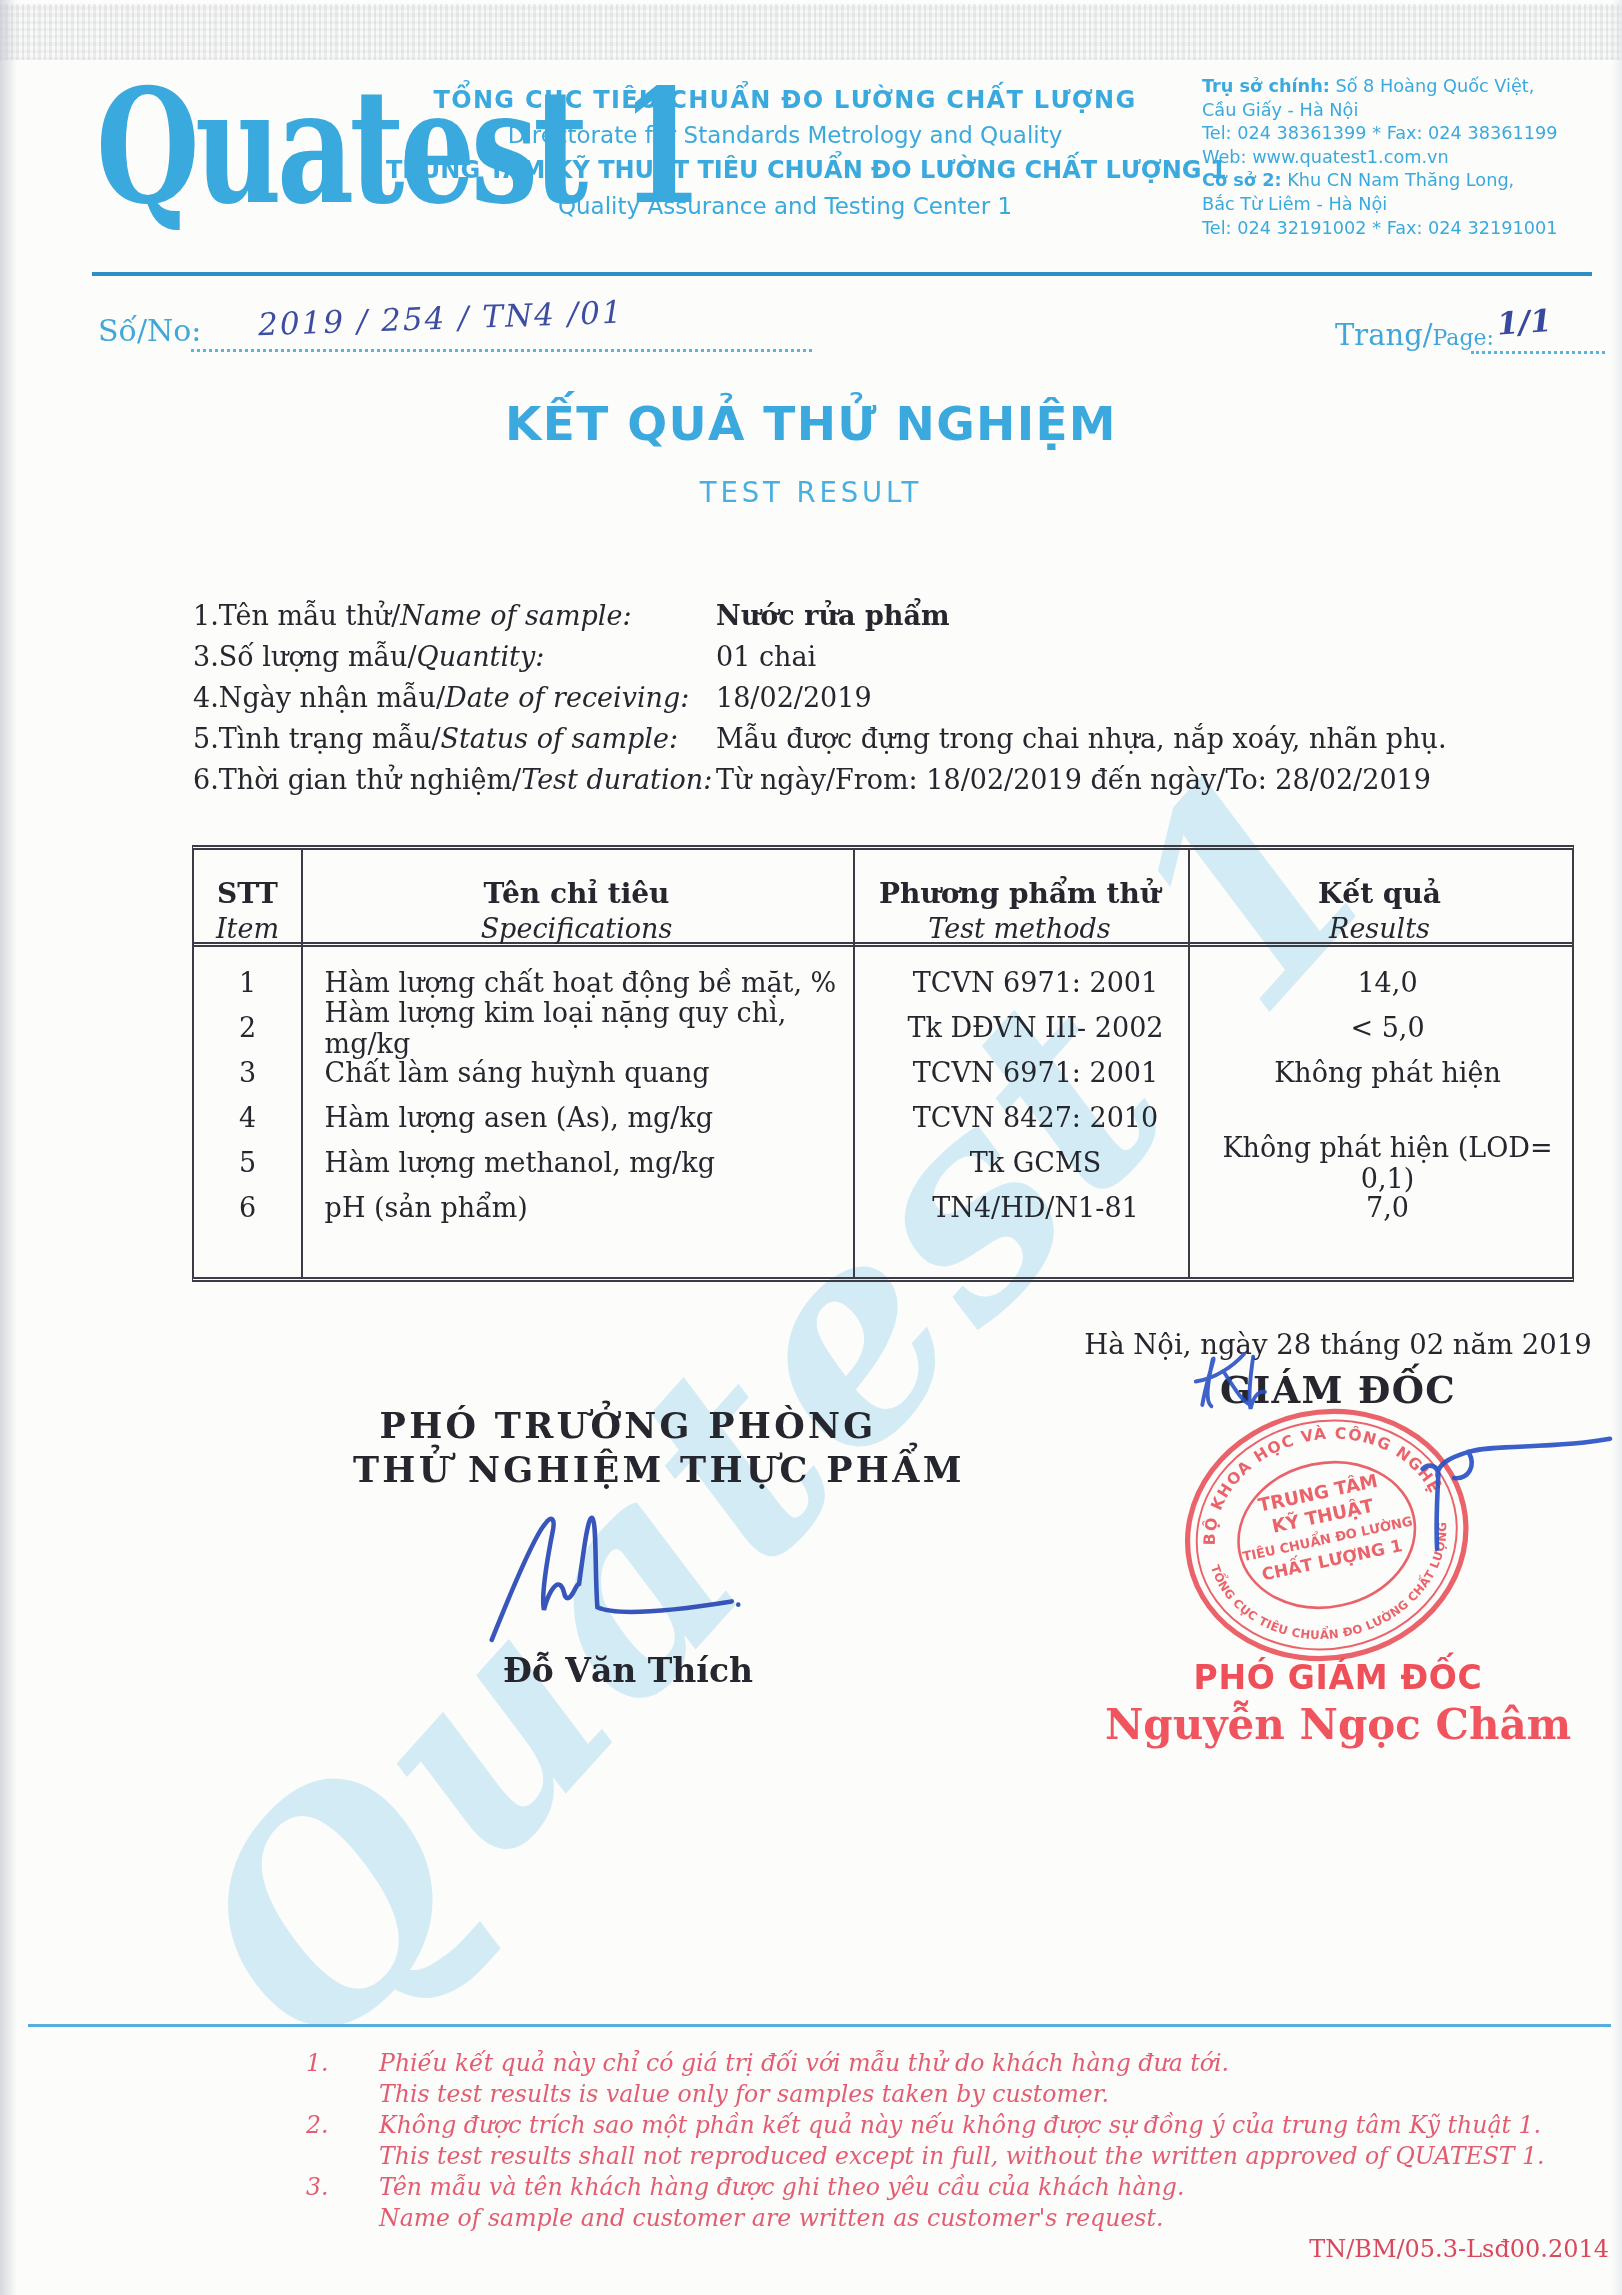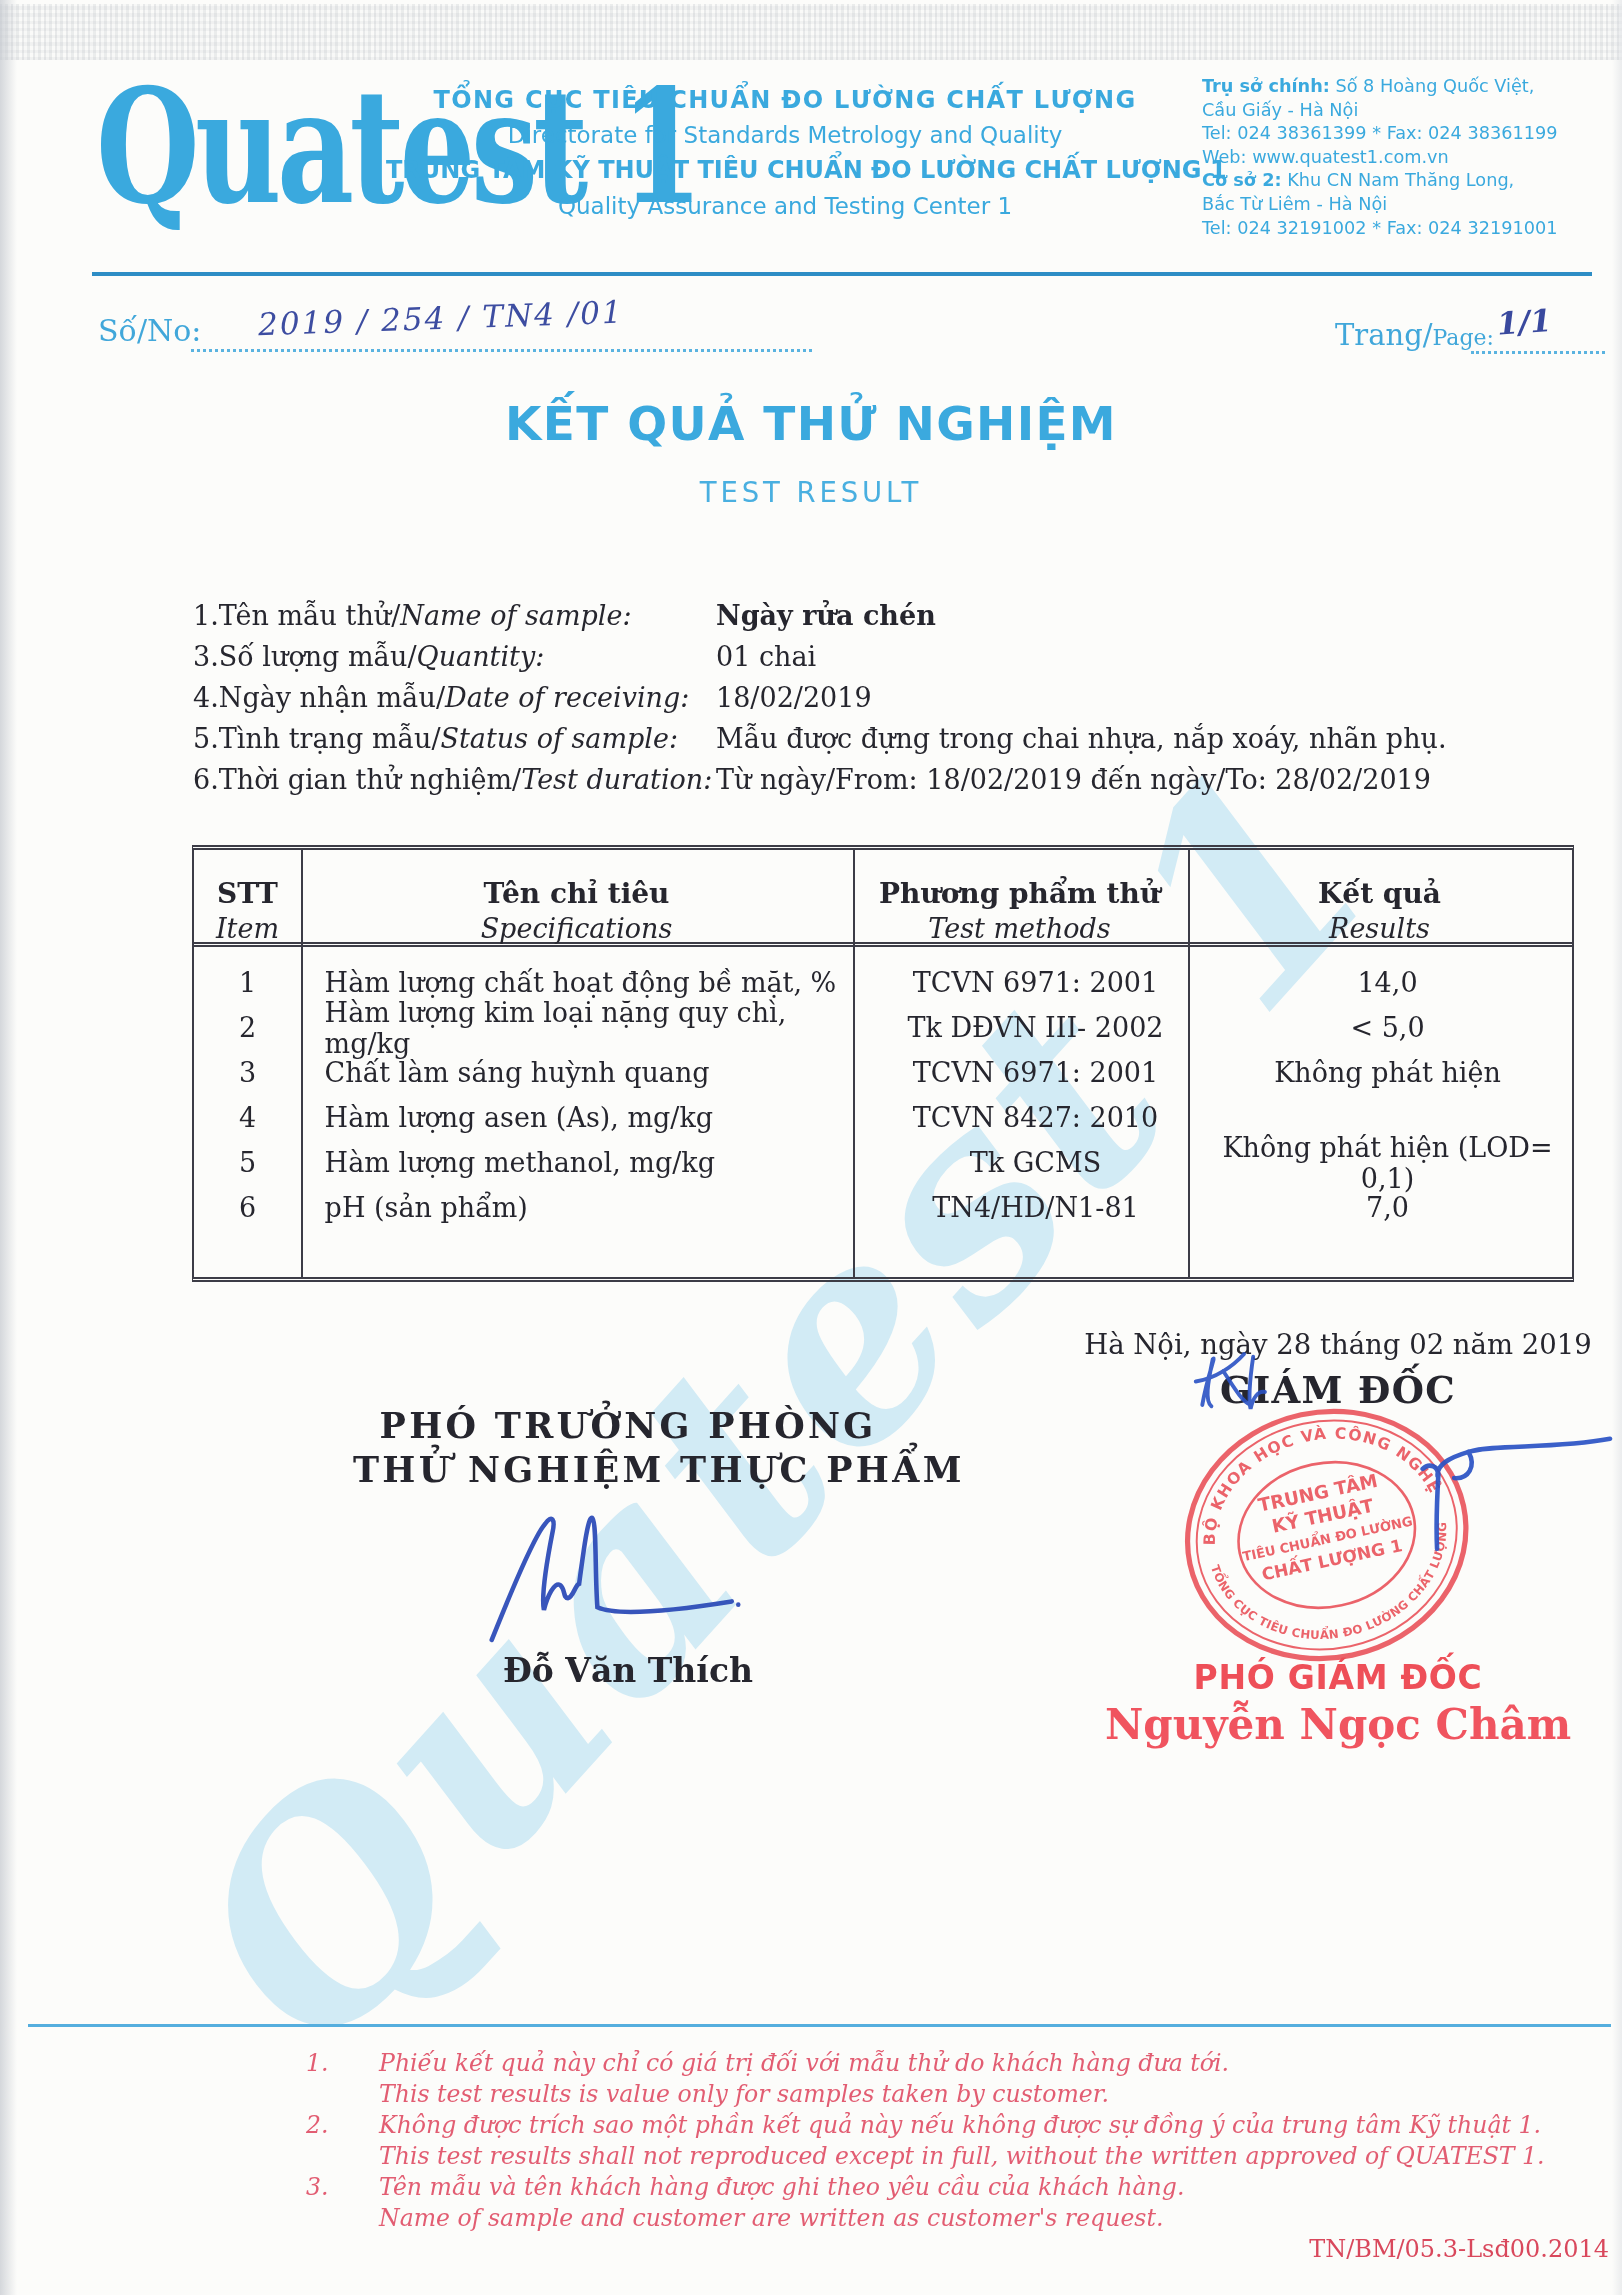--- a/index.html
+++ b/index.html
@@ -134,21 +134,21 @@
   <div class="abs page-label z1"><span>Trang/</span><span class="small">Page:</span></div>
   <div class="abs page-dots z1"></div>
   <div class="abs page-value">1/1</div>
 
   <div class="abs title z1">KẾT QUẢ THỬ NGHIỆM</div>
   <div class="abs subtitle z1">TEST RESULT</div>
 
   <div class="abs sample z1">
     <div class="srow">
       <div class="slabel"><span>1.Tên mẫu thử/</span><span class="en">Name of sample:</span></div>
-      <div class="svalue bold">Ngày rửa chén</div>
+      <div class="svalue bold">Nước rửa phẩm</div>
     </div>
     <div class="srow">
       <div class="slabel"><span>3.Số lượng mẫu/</span><span class="en">Quantity:</span></div>
       <div class="svalue">01 chai</div>
     </div>
     <div class="srow">
       <div class="slabel"><span>4.Ngày nhận mẫu/</span><span class="en">Date of receiving:</span></div>
       <div class="svalue">18/02/2019</div>
     </div>
     <div class="srow">

